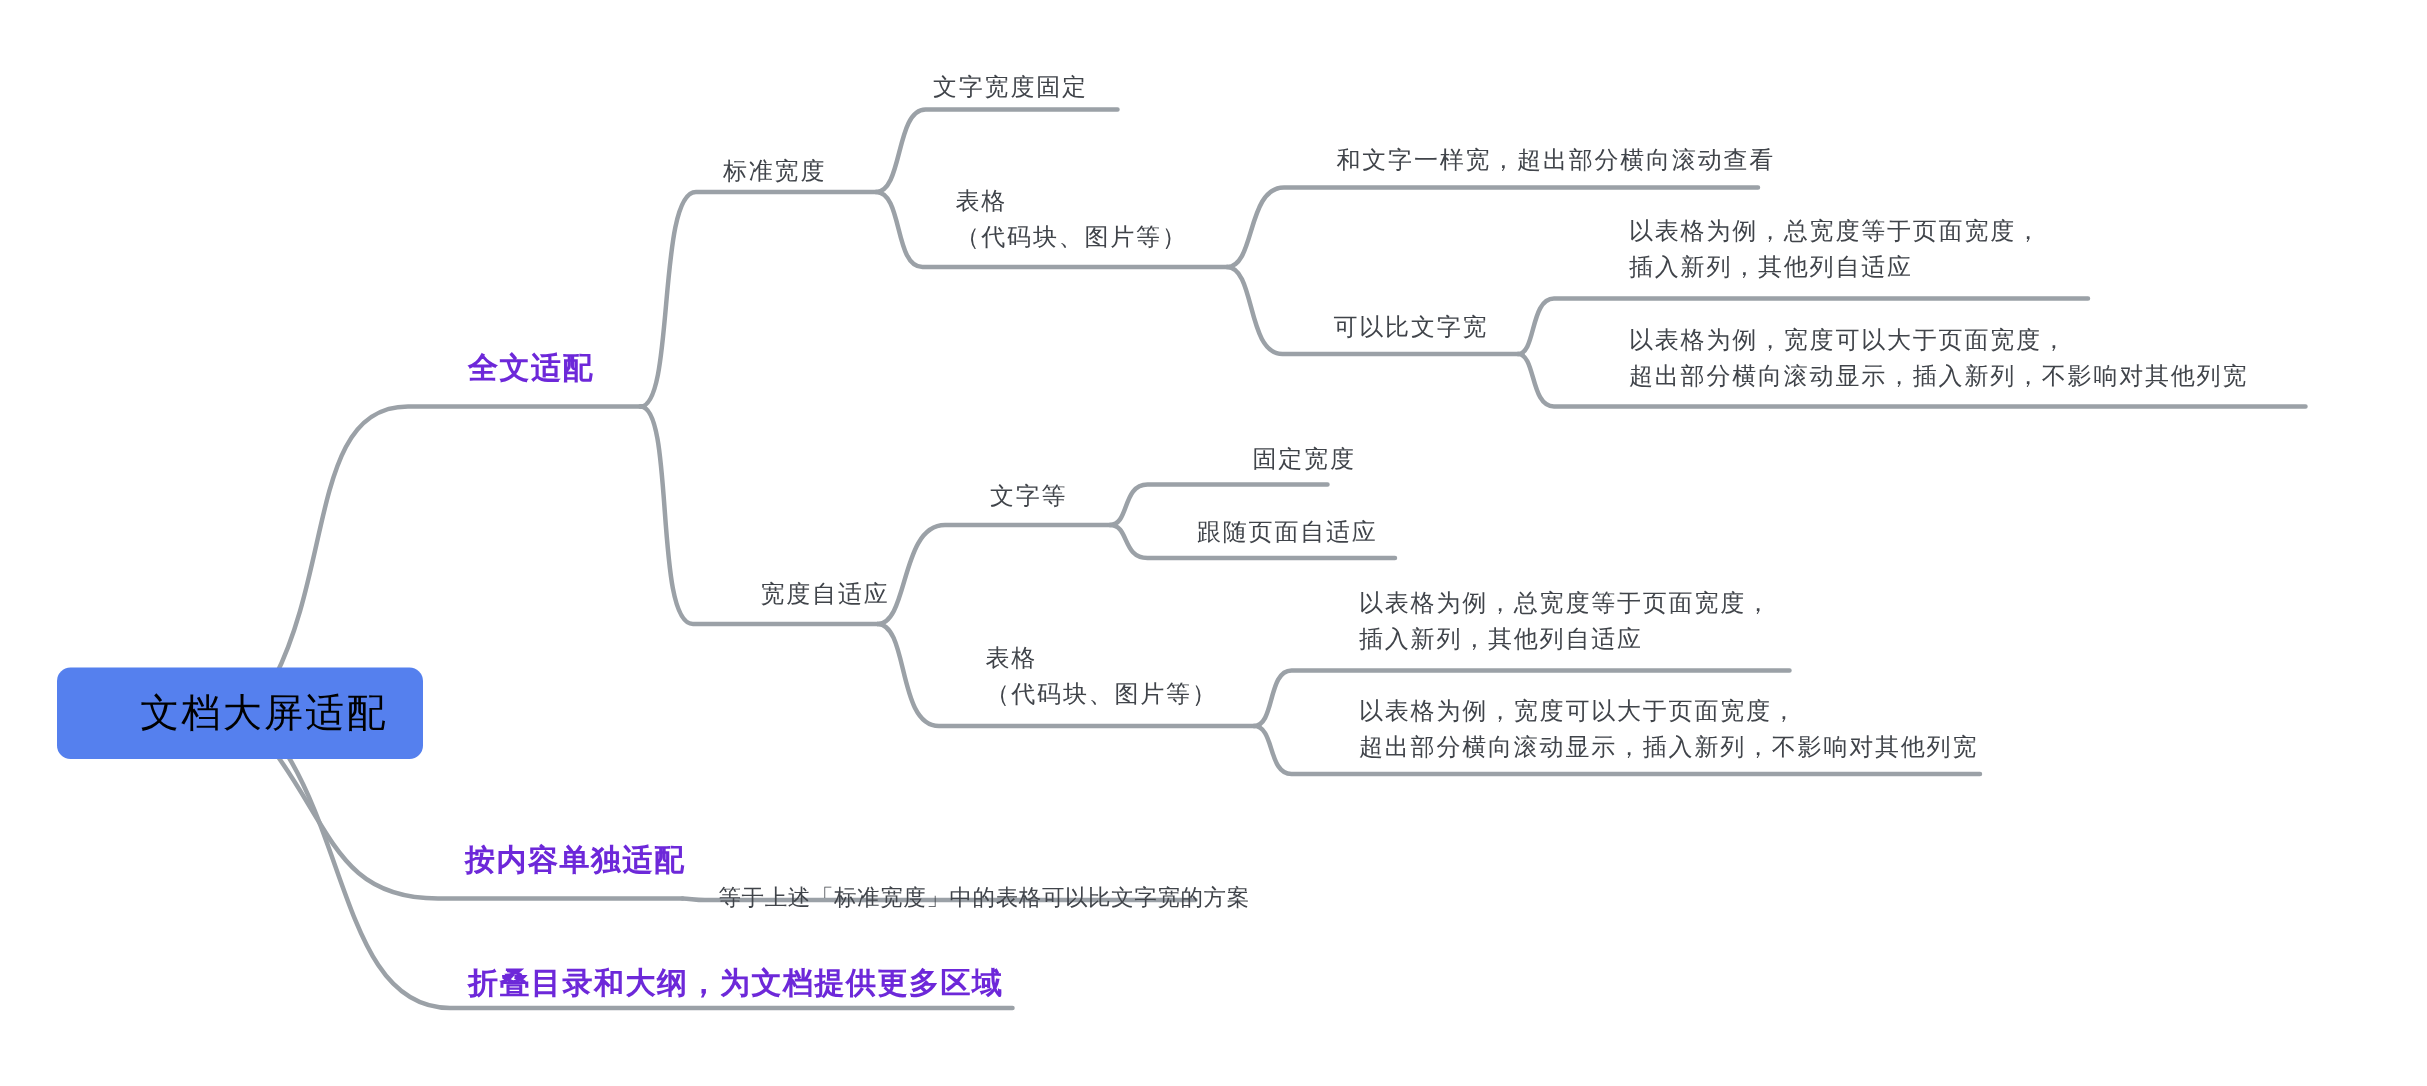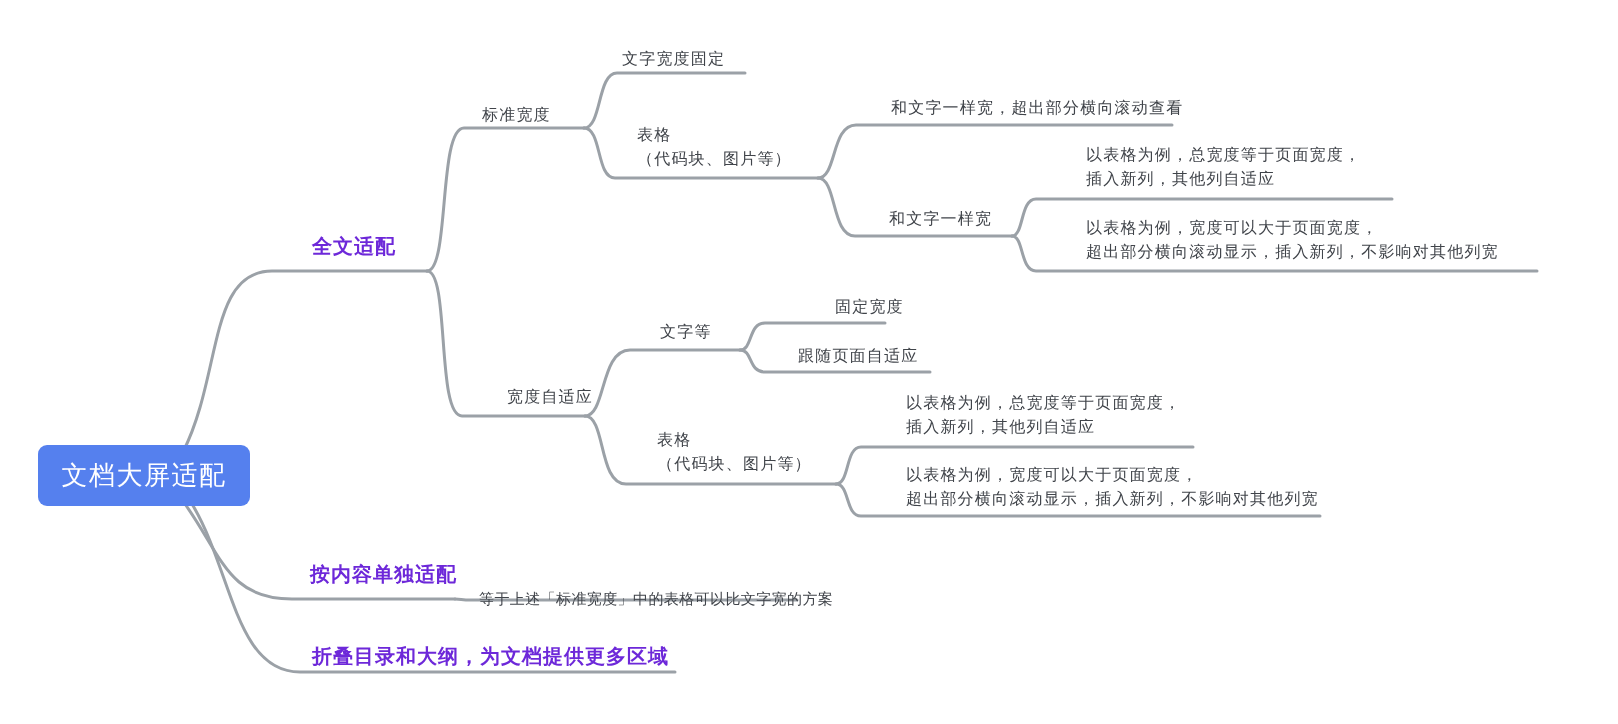--- a/index.html
+++ b/index.html
@@ -54,25 +54,26 @@
     z-index: 3;
     left: 38px;
     top: 445px;
     width: 212px;
     height: 61px;
     background: #5580ee;
     border-radius: 9px;
     display: flex;
     align-items: center;
     justify-content: center;
-    color: #ffffff;
+    color: #000000;
     font-size: 26px;
     letter-spacing: 1.5px;
     font-weight: 500;
     cursor: default;
+    padding-left: 32px;
   }
 </style>
 </head>
 <body>
 
 <div class="canvas">
 
   <svg class="edges" viewBox="0 0 1618 724" xmlns="http://www.w3.org/2000/svg">
 
     <path d="M 183 452 C 222 375, 208 271, 272 271 L 427 271"></path>
@@ -104,21 +105,21 @@
   </svg>
 
   <div class="root-node">文档大屏适配</div>
 
   <div class="node-label lvl1" style="left:312px; top:234px;">全文适配</div>
   <div class="node-label" style="left:482px; top:103px;">标准宽度</div>
   <div class="node-label" style="left:622px; top:47px;">文字宽度固定</div>
   <div class="node-label" style="left:637px; top:123px;">表格
 （代码块、图片等）</div>
   <div class="node-label" style="left:891px; top:96px;">和文字一样宽，超出部分横向滚动查看</div>
-  <div class="node-label" style="left:889px; top:207px;">和文字一样宽</div>
+  <div class="node-label" style="left:889px; top:207px;">可以比文字宽</div>
   <div class="node-label" style="left:1086px; top:143px;">以表格为例，总宽度等于页面宽度，
 插入新列，其他列自适应</div>
   <div class="node-label" style="left:1086px; top:216px;">以表格为例，宽度可以大于页面宽度，
 超出部分横向滚动显示，插入新列，不影响对其他列宽</div>
   <div class="node-label" style="left:482px; top:385px;margin-left:25px;">宽度自适应</div>
   <div class="node-label" style="left:660px; top:320px;">文字等</div>
   <div class="node-label" style="left:835px; top:295px;">固定宽度</div>
   <div class="node-label" style="left:798px; top:344px;">跟随页面自适应</div>
   <div class="node-label" style="left:657px; top:428px;">表格
 （代码块、图片等）</div>

